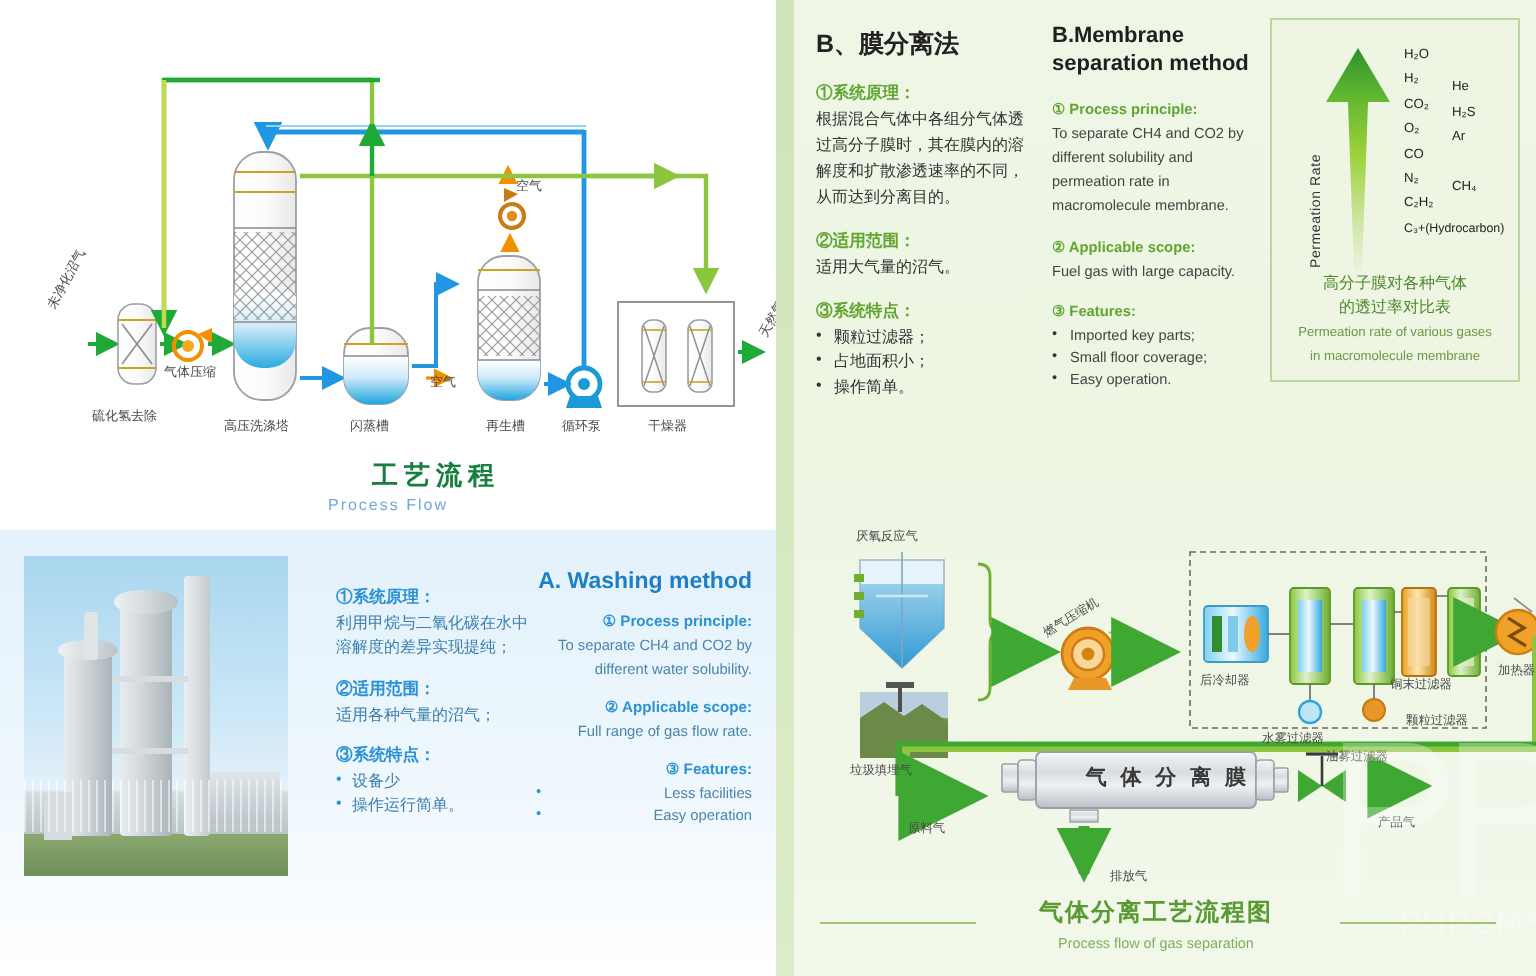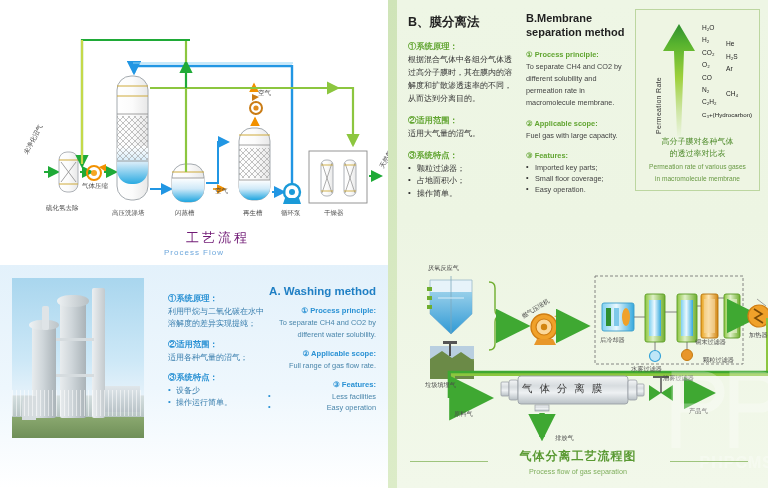--- a/index.html
+++ b/index.html
@@ -5,21 +5,21 @@
   html,body{margin:0;padding:0;}
   body{width:768px;height:488px;background:#fff;font-family:"Liberation Sans",sans-serif;overflow:hidden;}
   .page{position:relative;width:768px;height:488px;}
 
   
   .left-half{position:absolute;left:0;top:0;width:388px;height:488px;background:#ffffff;}
 
   .proc-diagram{position:absolute;left:0;top:0;width:388px;height:252px;background:#fff;}
 
   .proc-title{position:absolute;left:0;top:229px;width:388px;text-align:center;}
-  .proc-title .cn{font-size:13px;font-weight:normal;color:#701a75;letter-spacing:3px;margin-left:48px;}
+  .proc-title .cn{font-size:13px;font-weight:bold;color:#15803d;letter-spacing:3px;margin-left:48px;}
   .proc-title .en{font-size:8px;color:#6fa8dc;letter-spacing:1px;margin-top:1px;}
 
   
   .wash-panel{position:absolute;left:0;top:265px;width:388px;height:223px;
       background:linear-gradient(180deg,#e3f1fb 0%, #eef7fd 55%, #ffffff 100%);}
   .wash-photo{position:absolute;left:12px;top:13px;width:132px;height:160px;overflow:hidden;
       background:linear-gradient(180deg,#bfe0f2 0%,#cfe8f6 40%,#9fb89a 88%,#7e9b74 100%);}
   .wash-photo .sky{position:absolute;left:0;top:0;right:0;height:74%;
       background:linear-gradient(180deg,#a9d6ee 0%,#cde8f7 70%,#e6f2fa 100%);}
   .wash-photo .grass{position:absolute;left:0;bottom:0;right:0;height:13%;
@@ -507,21 +507,21 @@
       <div class="gf-label" style="left:31px;top:6px;">厌氧反应气</div>
       <div class="gf-label" style="left:28px;top:123px;">垃圾填埋气</div>
       <div class="gf-label rot" style="left:128px;top:54px;">燃气压缩机</div>
       <div class="gf-label" style="left:203px;top:78px;">后冷却器</div>
       <div class="gf-label" style="left:234px;top:107px;">水雾过滤器</div>
       <div class="gf-label" style="left:266px;top:116px;">油雾过滤器</div>
       <div class="gf-label" style="left:298px;top:80px;">铜末过滤器</div>
       <div class="gf-label" style="left:306px;top:98px;">颗粒过滤器</div>
       <div class="gf-label" style="left:352px;top:73px;">加热器</div>
       <div class="gf-label" style="left:57px;top:152px;">原料气</div>
-      <div style="position:absolute;left:125px;top:124px;width:103px;text-align:left;font-size:10.5px;color:#3a3a3a;letter-spacing:2px;">气 体 分 离 膜</div>
+      <div style="position:absolute;left:125px;top:124px;width:103px;text-align:right;font-size:10.5px;color:#3a3a3a;letter-spacing:2px;font-weight:bold;">气 体 分 离 膜</div>
       <div class="gf-label" style="left:158px;top:176px;">排放气</div>
       <div class="gf-label" style="left:292px;top:149px;">产品气</div>
     </div>
 
     <div class="wm">
       <svg width="180" height="92" viewBox="0 0 180 92">
         <g fill="none" stroke="#ffffff" stroke-width="9">
           <path d="M14,86 V14 h28 a16,16 0 0 1 0,32 H14"></path>
           <path d="M72,86 V14 h26 a16,16 0 0 1 0,32 H72"></path>
           <path d="M172,30 a28,28 0 0 0 -28,-16 a30,36 0 0 0 0,72 a28,28 0 0 0 28,-16"></path>

